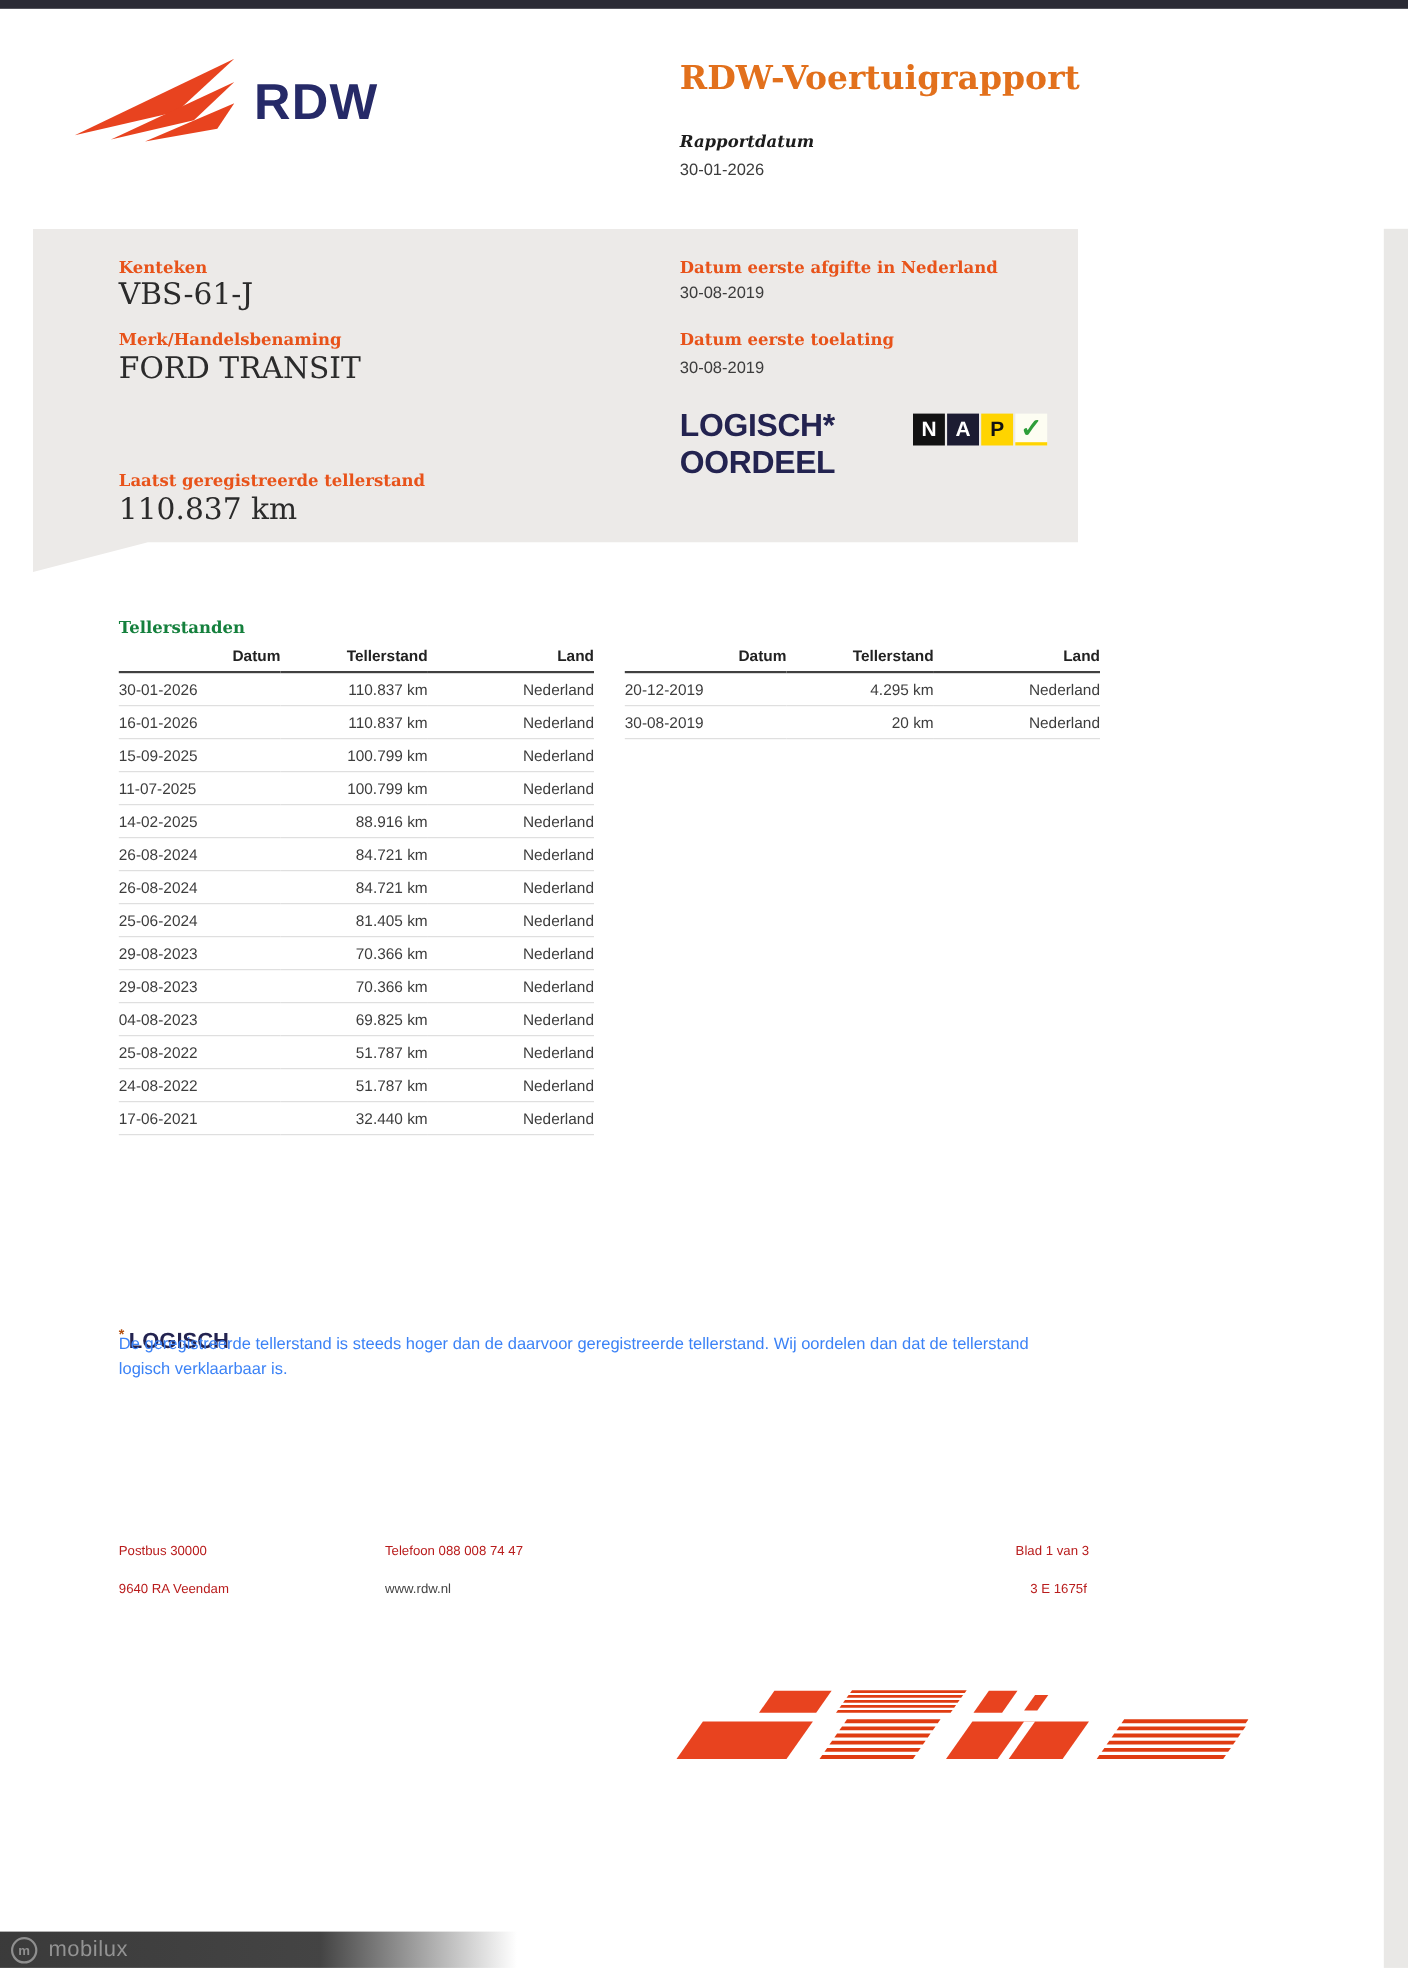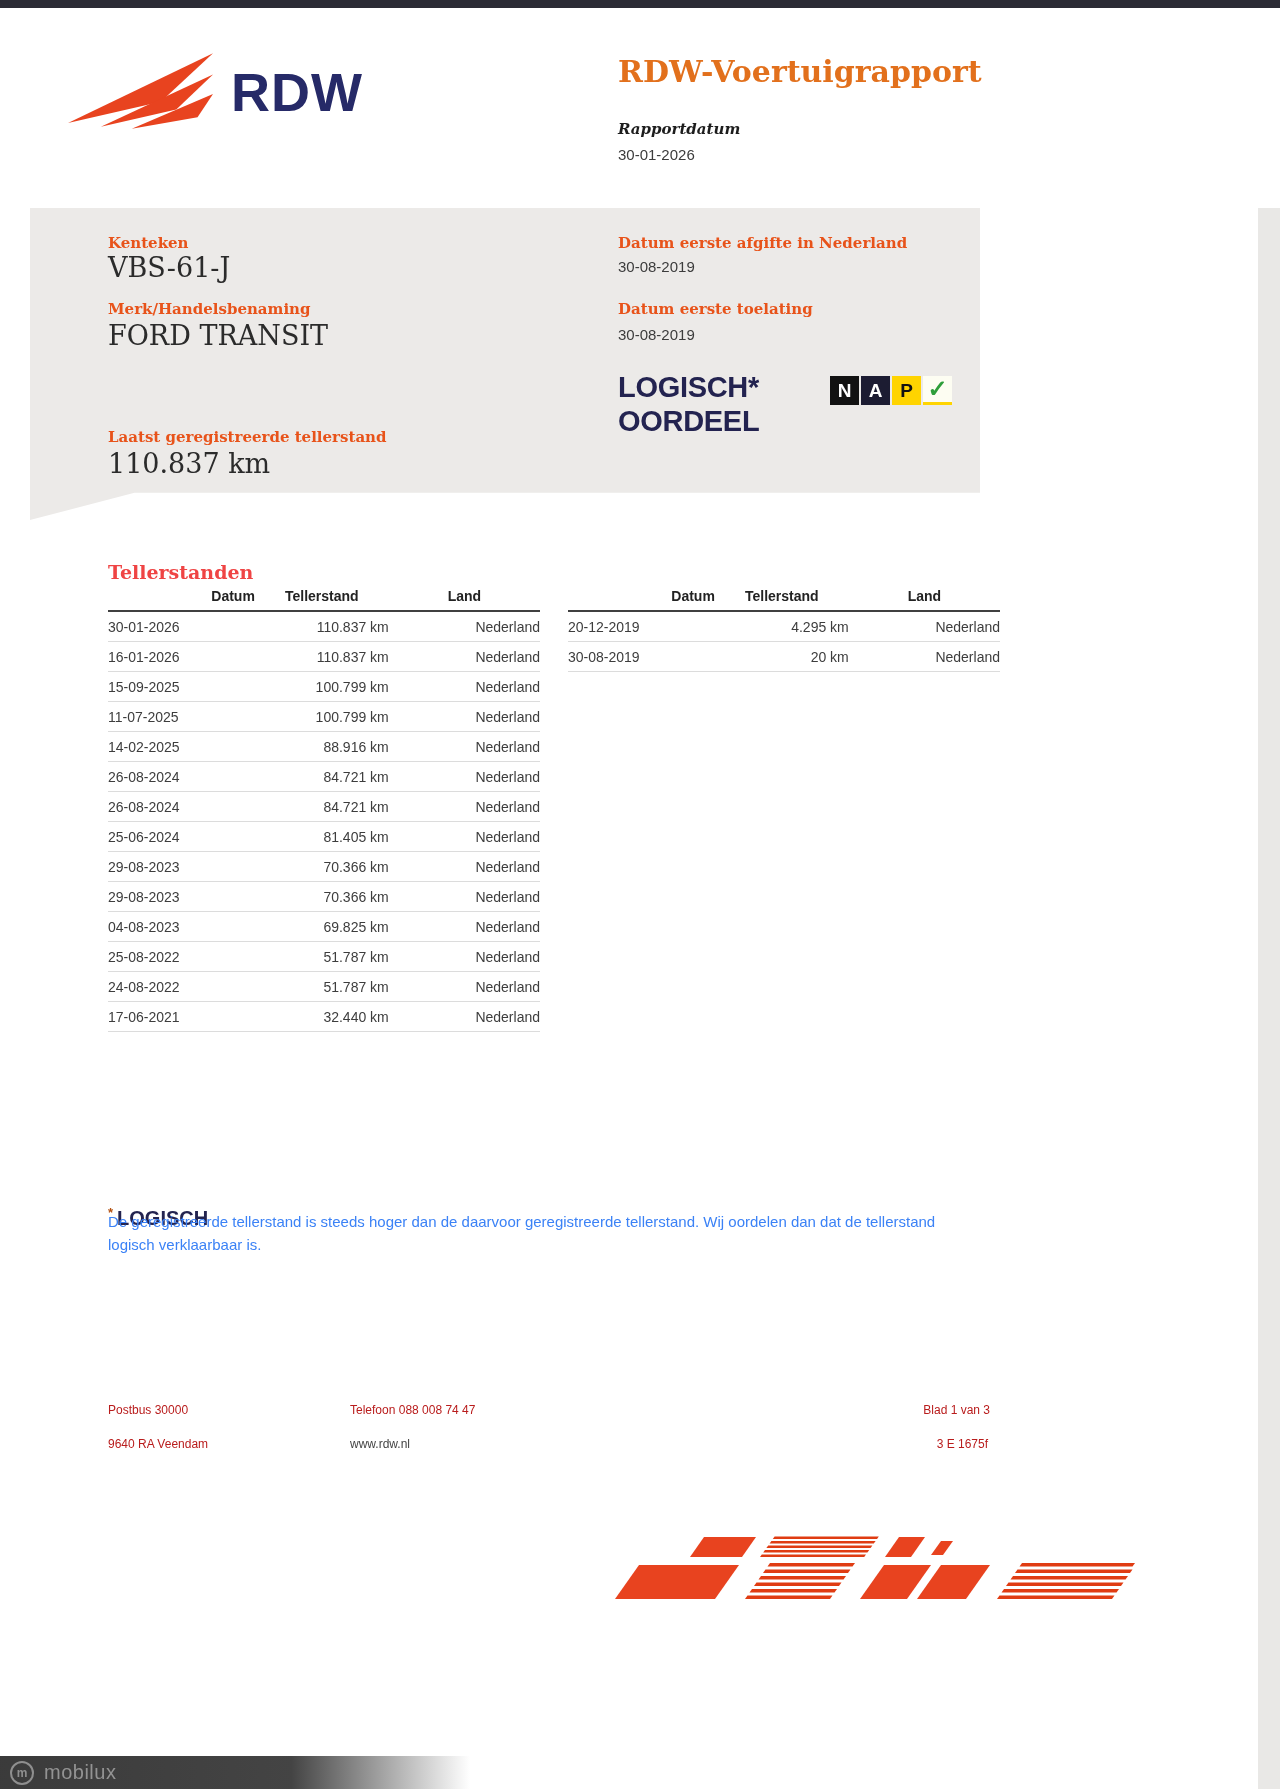--- a/index.html
+++ b/index.html
@@ -10,21 +10,21 @@
   }
   .abs{position:absolute;}
   
   .top-bar{top:0;left:0;width:1280px;height:8px;background:#2b2b35;}
   .right-strip{top:208px;right:0;width:22px;height:1581px;background:#e9e8e6;}
 
   
   .logo-wrap{left:68px;top:52px;display:flex;align-items:center;gap:18px;}
   .logo-text{
     font-family:"Liberation Sans",sans-serif;font-weight:bold;
-    font-size:54px;color:#262a68;letter-spacing:1px;line-height:1;
+    font-size:46px;color:#262a68;letter-spacing:1px;line-height:1;
   }
   .page-title{
     left:618px;top:55px;margin:0;
     font-family:"DejaVu Serif",serif;font-weight:bold;
     font-size:30px;color:#e2701c;line-height:1.1;
   }
   .rep-label{left:618px;top:120px;font-family:"DejaVu Serif",serif;font-weight:bold;font-size:15px;color:#1d1d1d;font-style:italic;}
   .rep-value{left:618px;top:146px;font-size:15px;color:#3c3c3c;}
 
   
@@ -43,26 +43,26 @@
   .nap span{
     display:flex;align-items:center;justify-content:center;
     width:29px;height:29px;font-weight:bold;font-size:19px;
   }
   .nap .nap-n{background:#121212;color:#ffffff;}
   .nap .nap-a{background:#1c1c32;color:#ffffff;margin-left:2px;}
   .nap .nap-p{background:#ffd400;color:#121212;margin-left:2px;}
   .nap .nap-c{background:#fdfdf2;color:#2e9e3a;margin-left:2px;font-size:24px;border-bottom:3px solid #ffd400;box-sizing:border-box;}
 
   
-  .section-title{left:108px;top:561px;font-family:"DejaVu Serif",serif;font-weight:bold;font-size:19px;color:#ef4444;}
+  .section-title{left:108px;top:561px;font-family:"DejaVu Serif",serif;font-weight:bold;font-size:15px;color:#15803d;}
   table.km{border-collapse:collapse;width:432px;table-layout:fixed;}
   .tbl-left{left:108px;top:585px;}
   .tbl-right{left:568px;top:585px;}
   table.km th{
-    font-size:14px;font-weight:bold;color:#222222;text-align:center;
+    font-size:14px;font-weight:bold;color:#222222;text-align:right;
     padding:3px 0 6px 0;border-bottom:2px solid #404040;
   }
   table.km th:first-child{text-align:right;}
   table.km td{
     font-size:14px;color:#3d3d3d;text-align:right;
     padding:6px 0;border-bottom:1px solid #dcdcdc;height:17px;
   }
   table.km td:first-child{text-align:left;}
   table.km col.c1{width:34%;} table.km col.c2{width:31%;} table.km col.c3{width:35%;}
 

